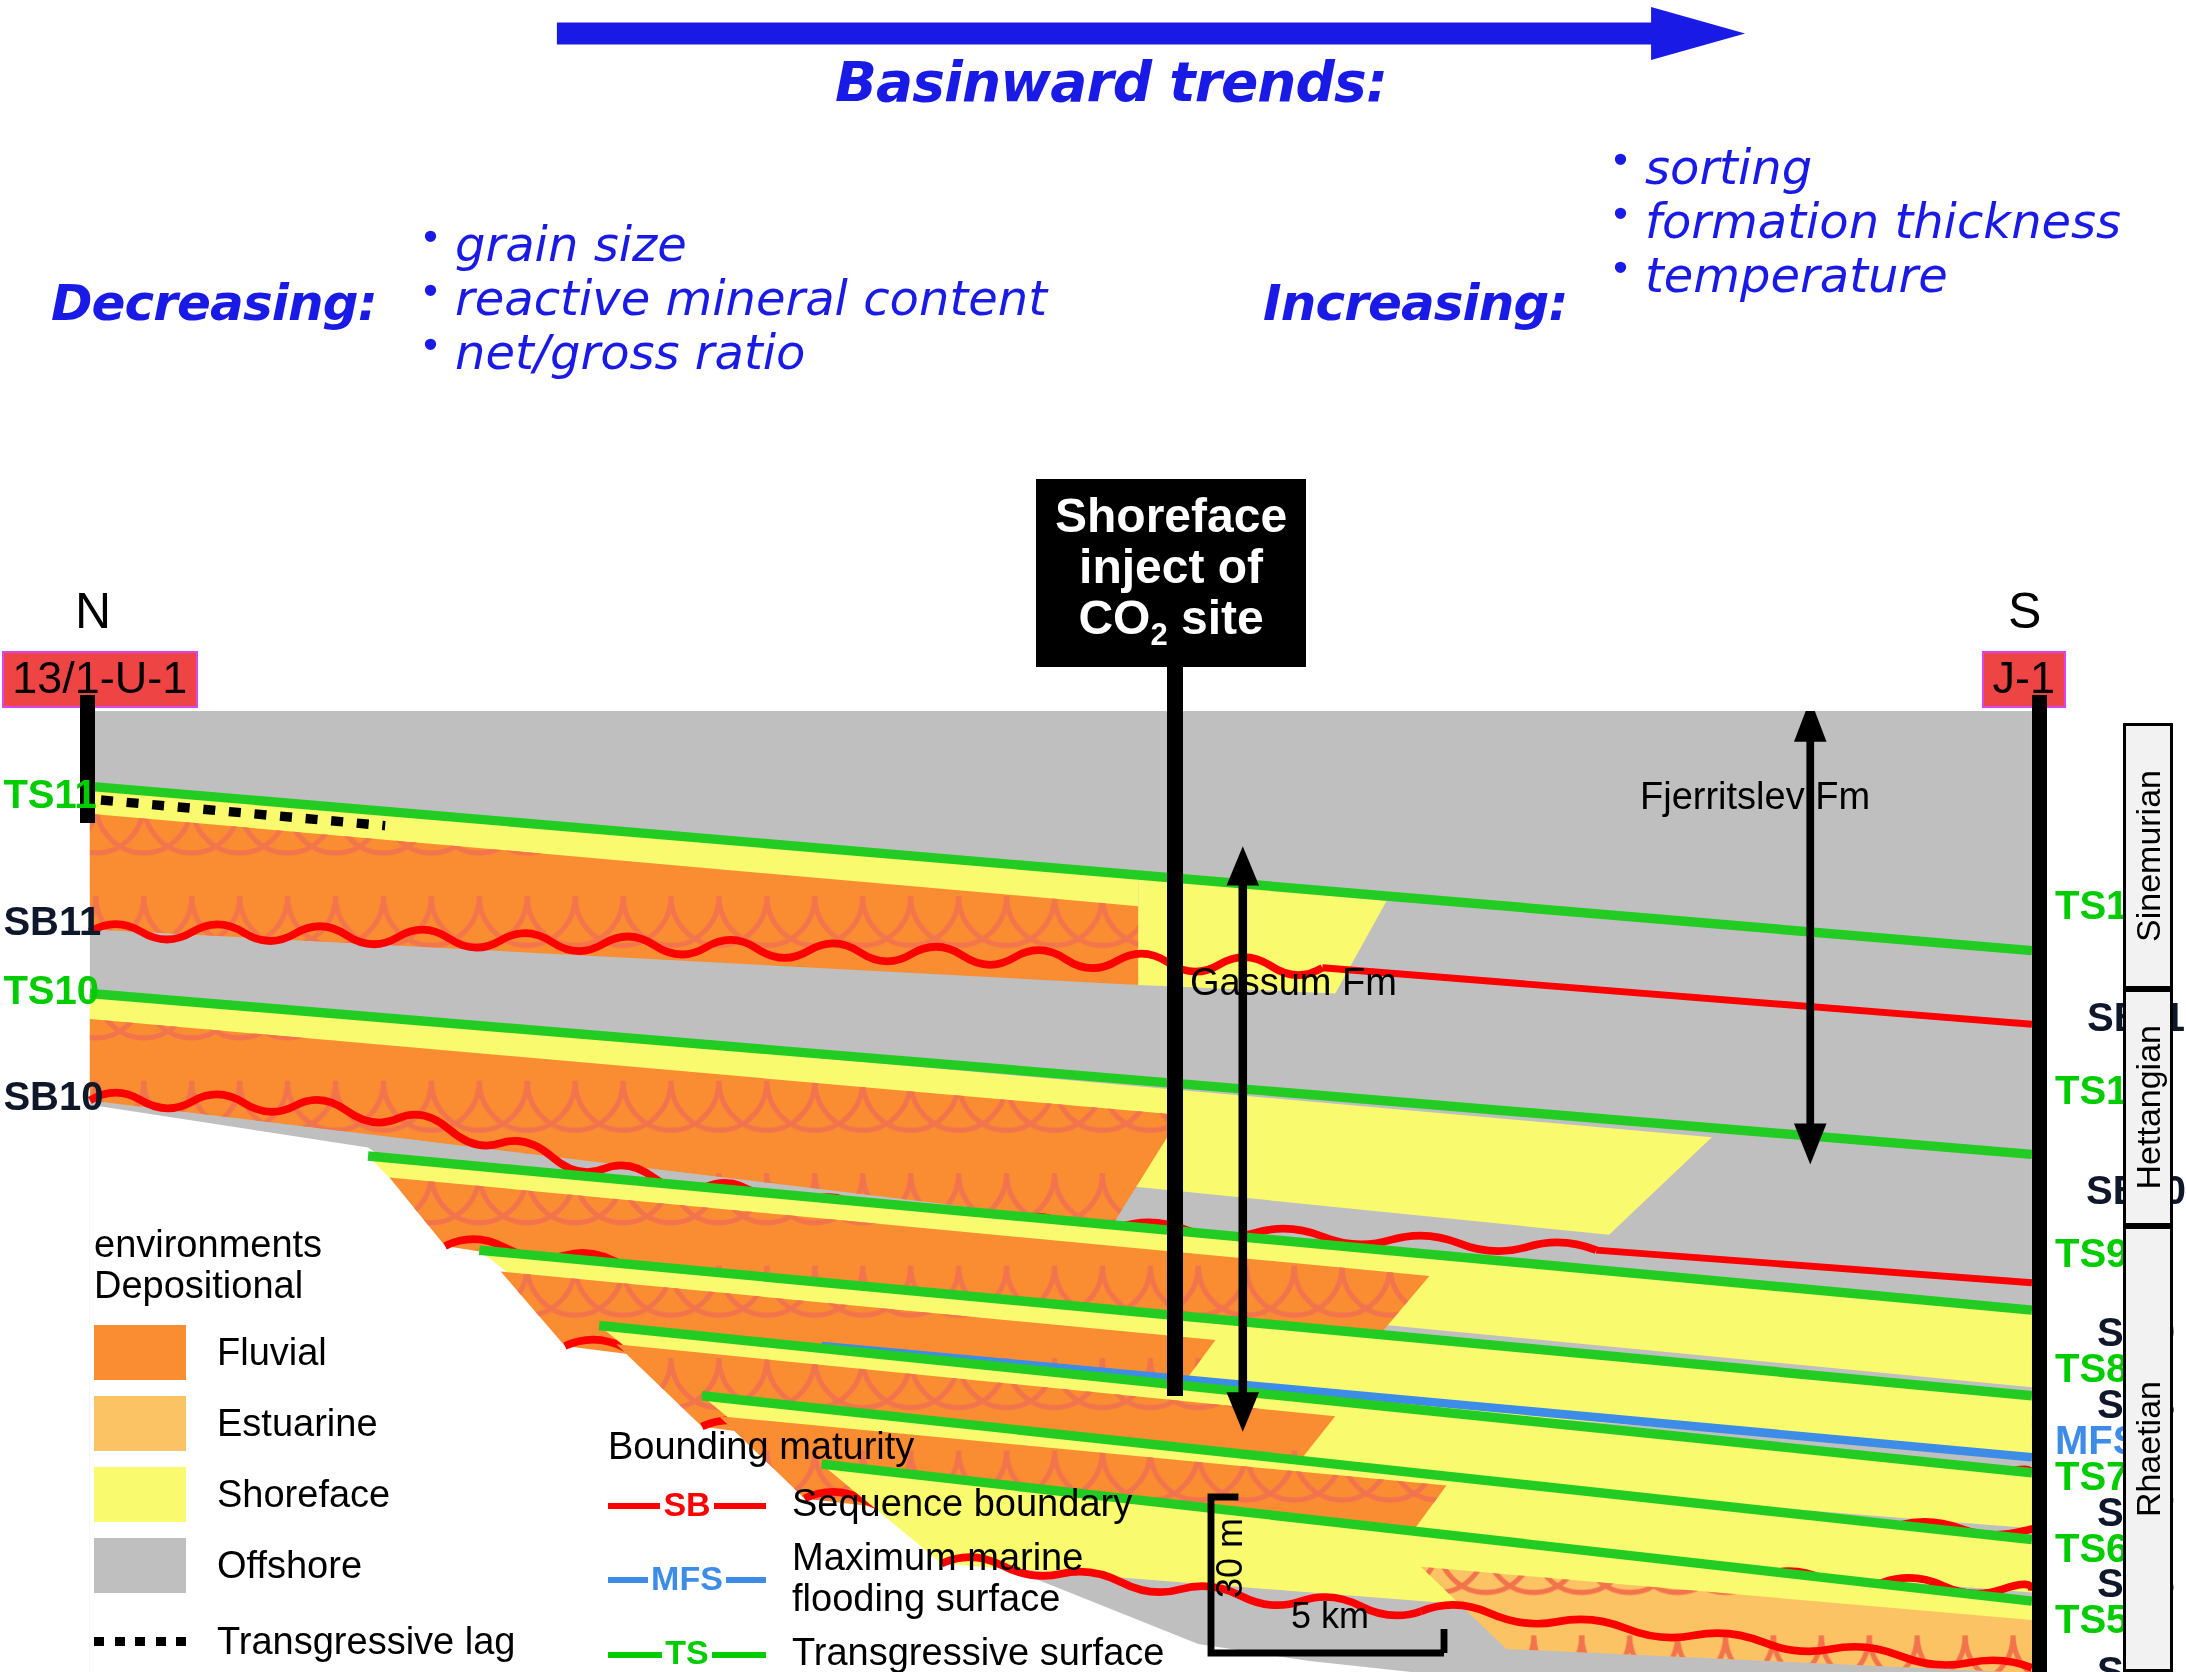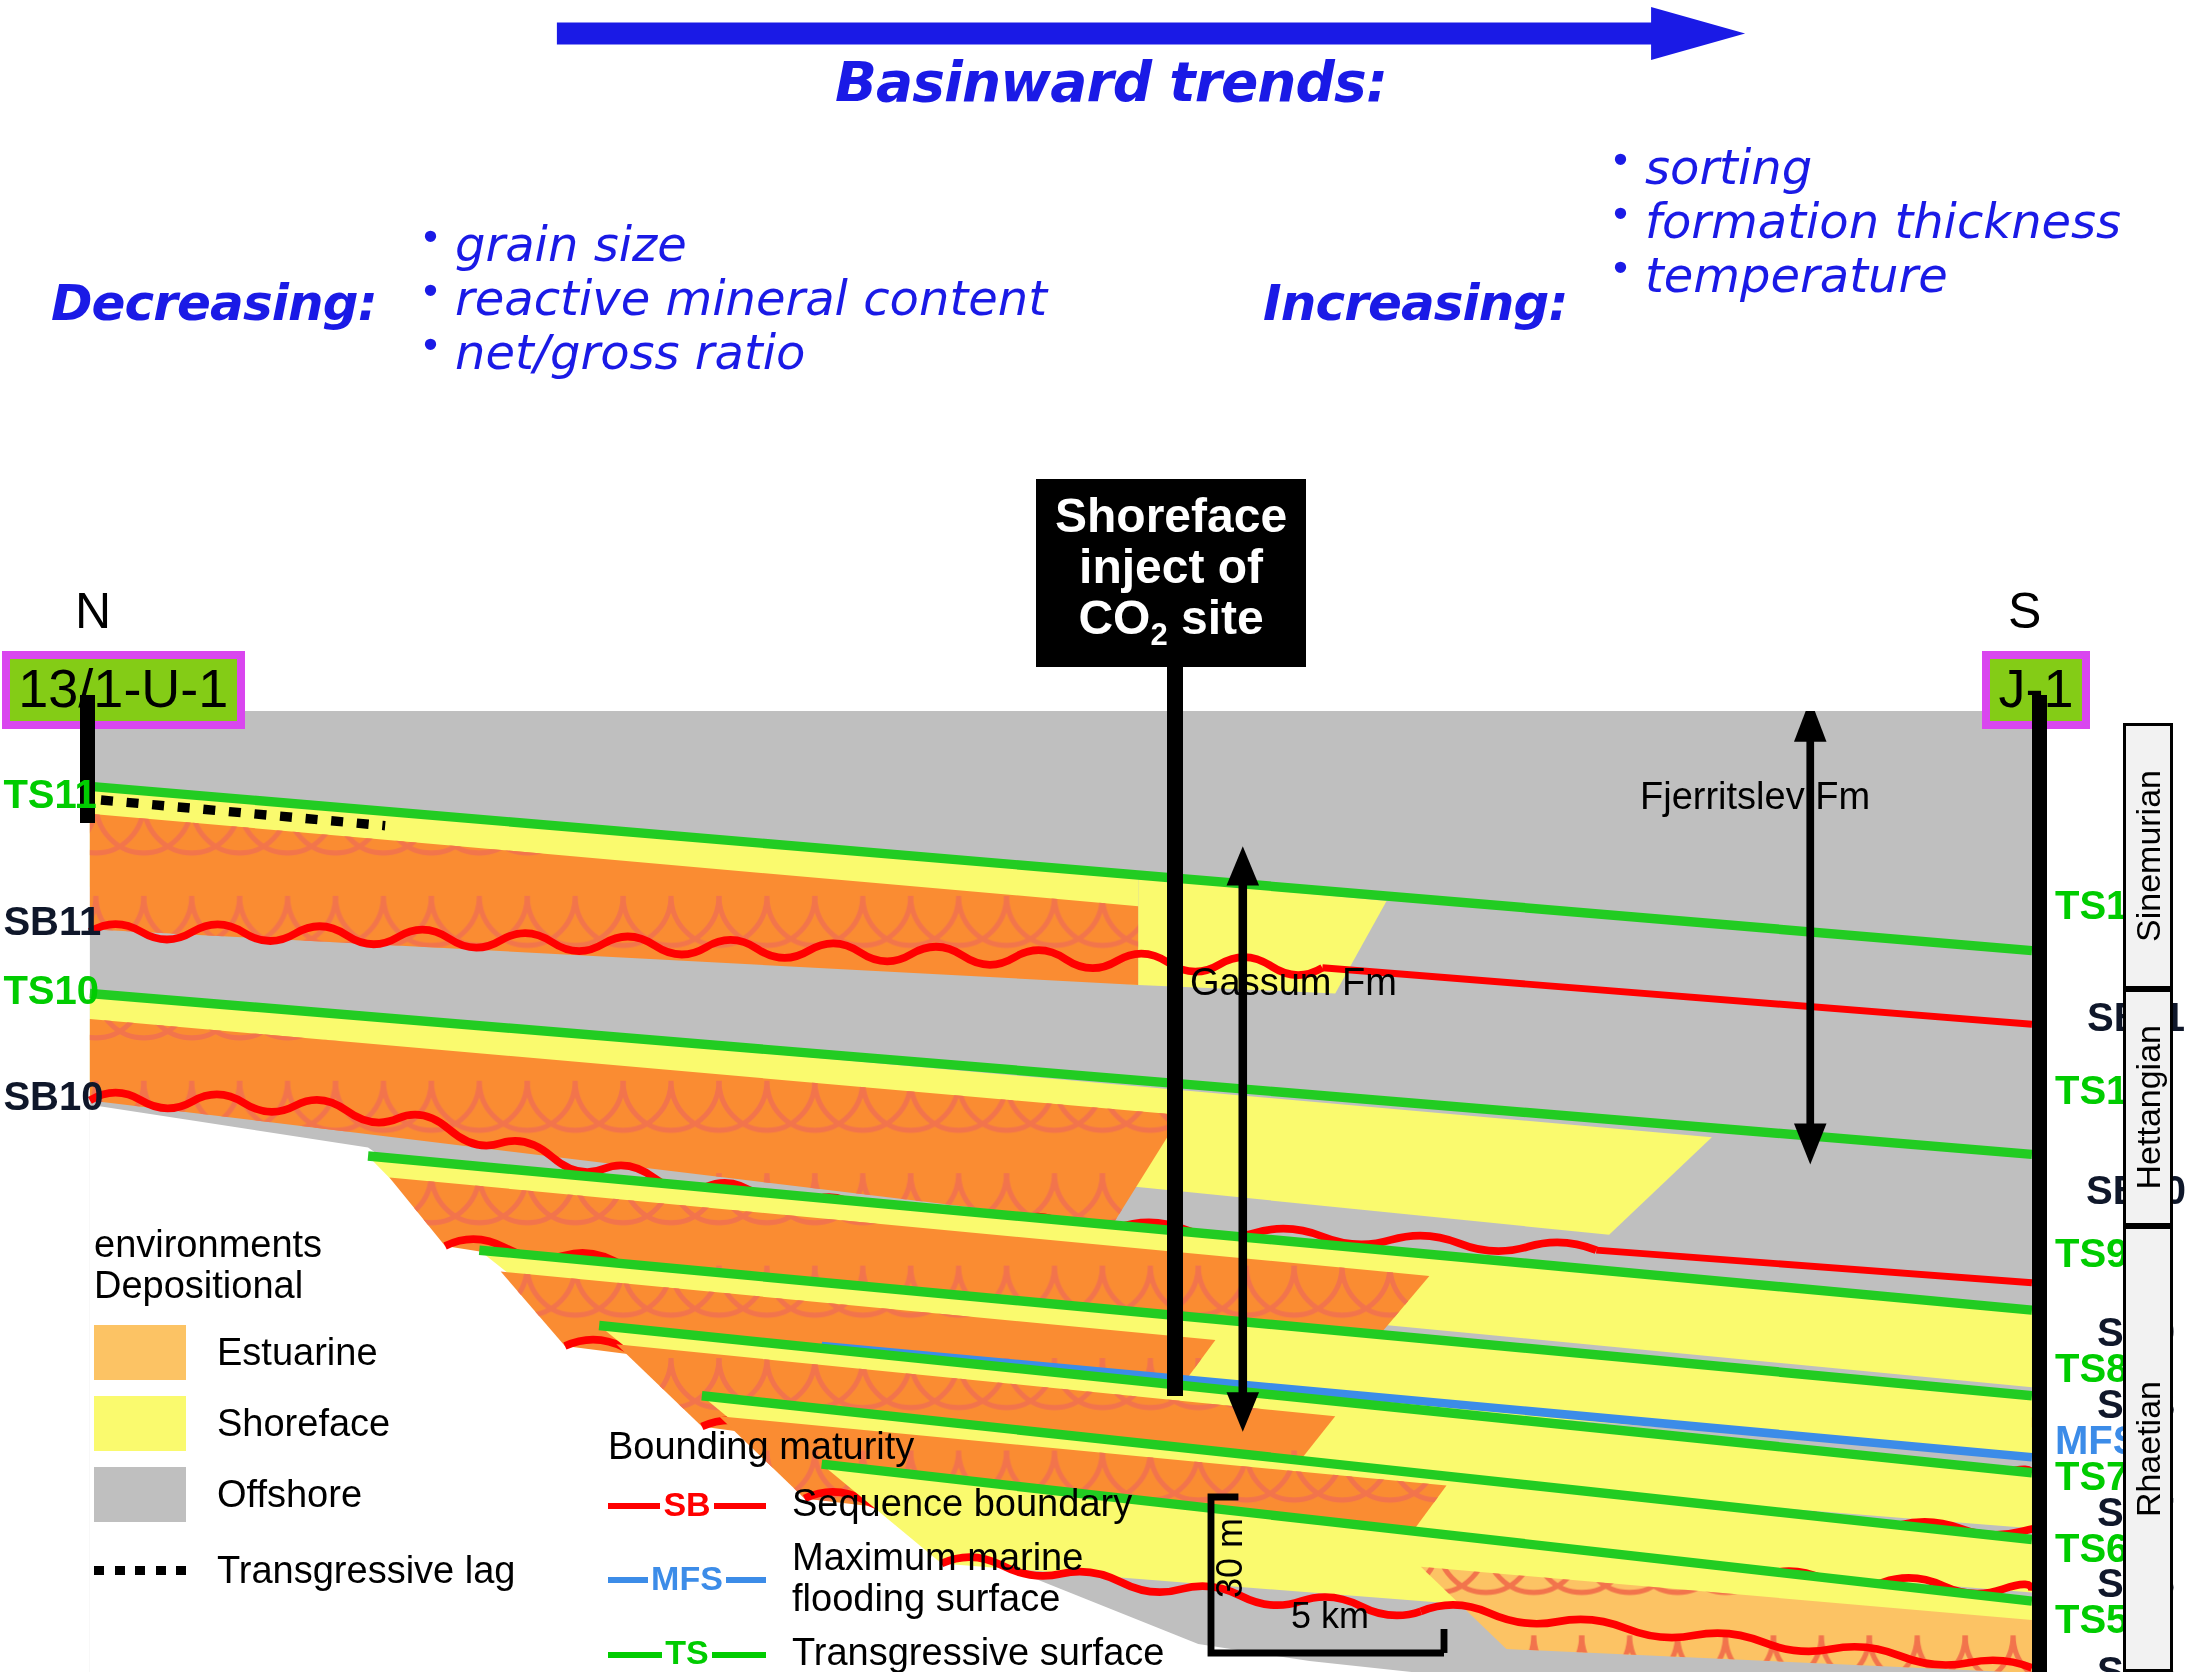--- a/index.html
+++ b/index.html
@@ -26,22 +26,22 @@
   #increasing-items{left:1609px;top:141px;}
 
   
   #section{left:0px;top:711px;width:2186px;height:962px;}
 
   
   .compass{font-size:50px;color:#000;font-family:"Liberation Sans",sans-serif;}
   #compass-n{left:75px;top:582px;}
   #compass-s{left:2008px;top:582px;}
 
-  .well-box{border:8px solid #d946ef;background:#84cc16;padding:1.7px 8.6px 5.1px 8.6px;
-     font-size:54px;line-height:1.02;color:#000;white-space:nowrap;}
+  .well-box{border:2px solid #d946ef;background:#ef4444;padding:1.7px 8.6px 5.1px 8.6px;
+     font-size:45px;line-height:1.02;color:#000;white-space:nowrap;}
   #well-box-left{left:1.7px;top:651px;}
   #well-box-right{left:1982px;top:651px;}
 
   .well-stick{background:#000;width:14.6px;}
   #well-stick-left{left:80px;top:695px;height:128px;}
   #well-stick-right{left:2032px;top:695px;height:978px;}
 
   
   #co2-box{left:1036px;top:479px;background:#000;color:#fff;
      font-size:48px;font-weight:bold;line-height:1.06;text-align:center;
@@ -286,20 +286,24 @@
     </div>
   </div>
 
 <div id="legend-dep" class="abs">
   <div id="legend-dep-title">
     <div>environments</div>
     <div>Depositional</div>
   </div>
   <div id="dep-rows">
       <div class="dep-row">
+        <div class="dep-swatch" style="background: rgb(250, 140, 50);"></div>
+        <div class="dep-text">Fluvial</div>
+      </div>
+      <div class="dep-row">
         <div class="dep-swatch" style="background: rgb(252, 195, 100);"></div>
         <div class="dep-text">Estuarine</div>
       </div>
       <div class="dep-row">
         <div class="dep-swatch" style="background: rgb(250, 250, 110);"></div>
         <div class="dep-text">Shoreface</div>
       </div>
       <div class="dep-row">
         <div class="dep-swatch" style="background: rgb(191, 191, 191);"></div>
         <div class="dep-text">Offshore</div>

